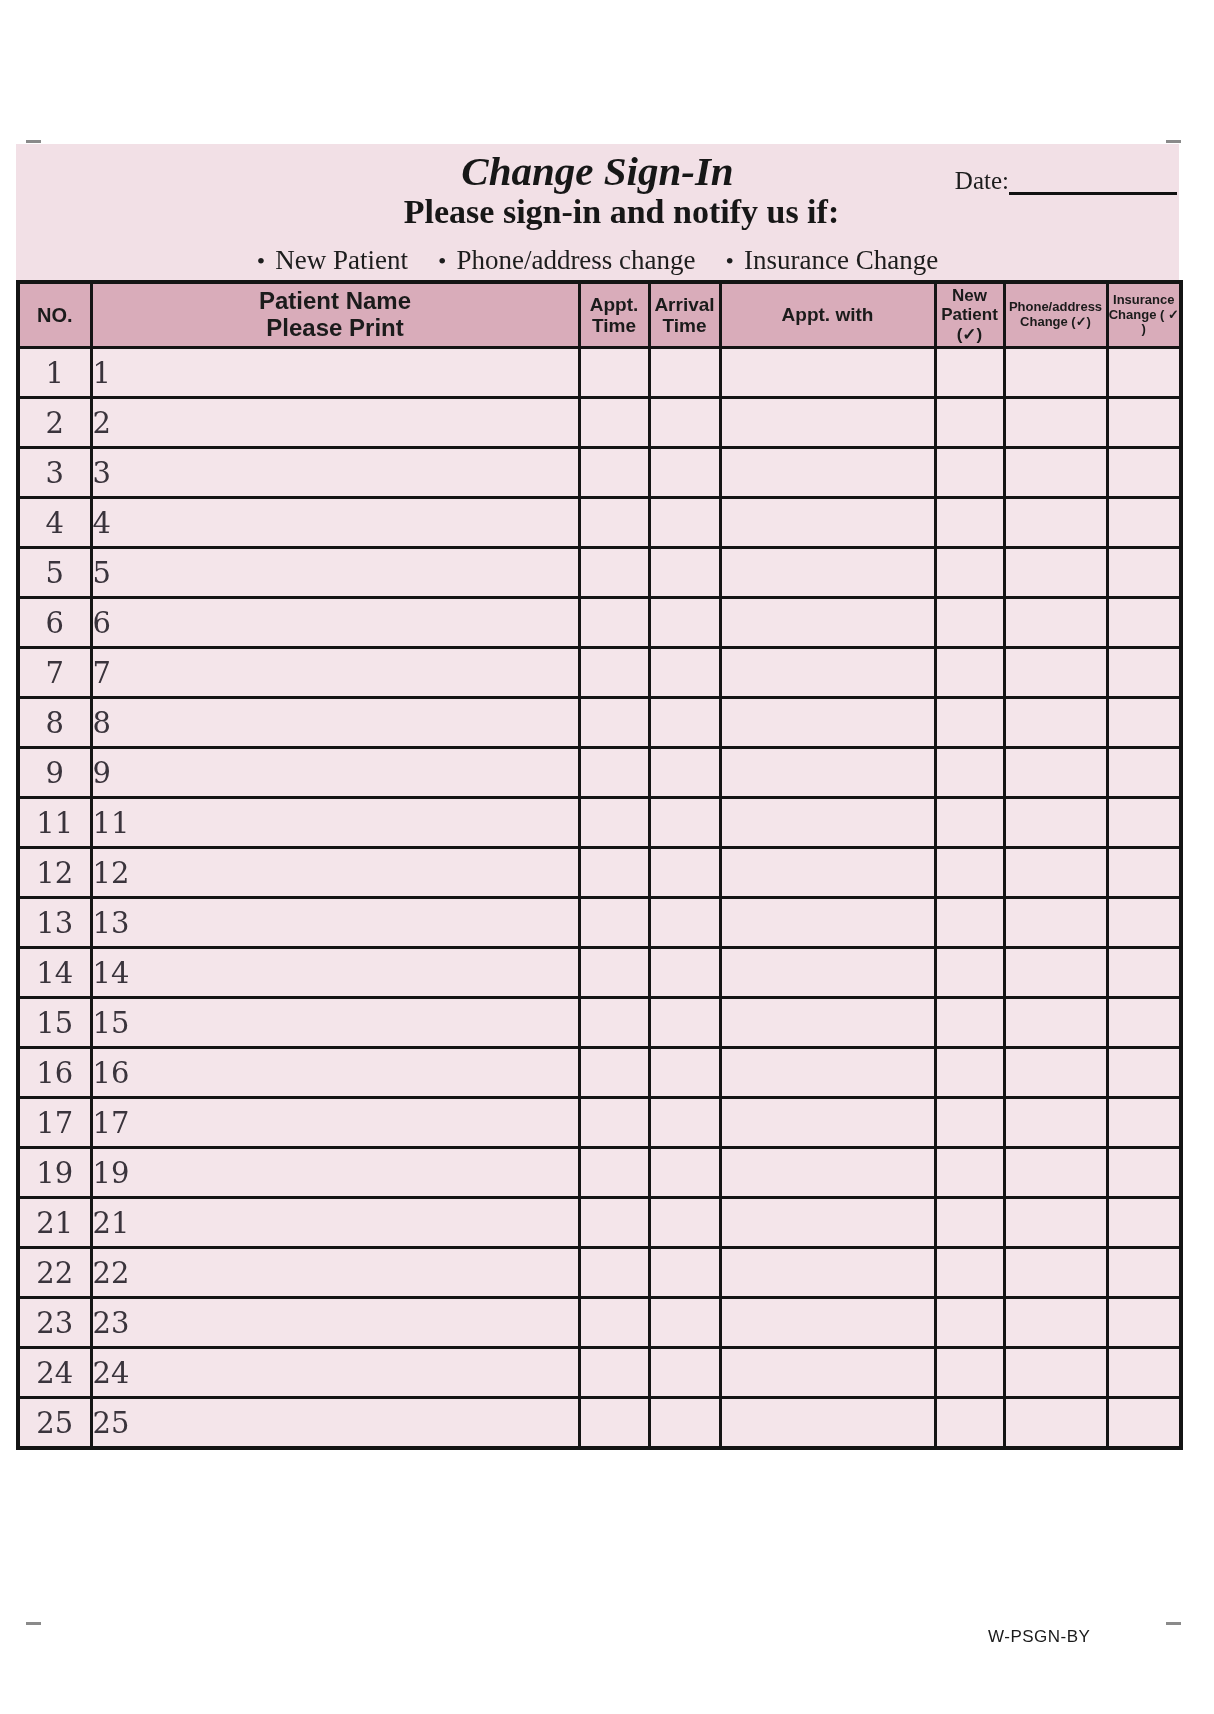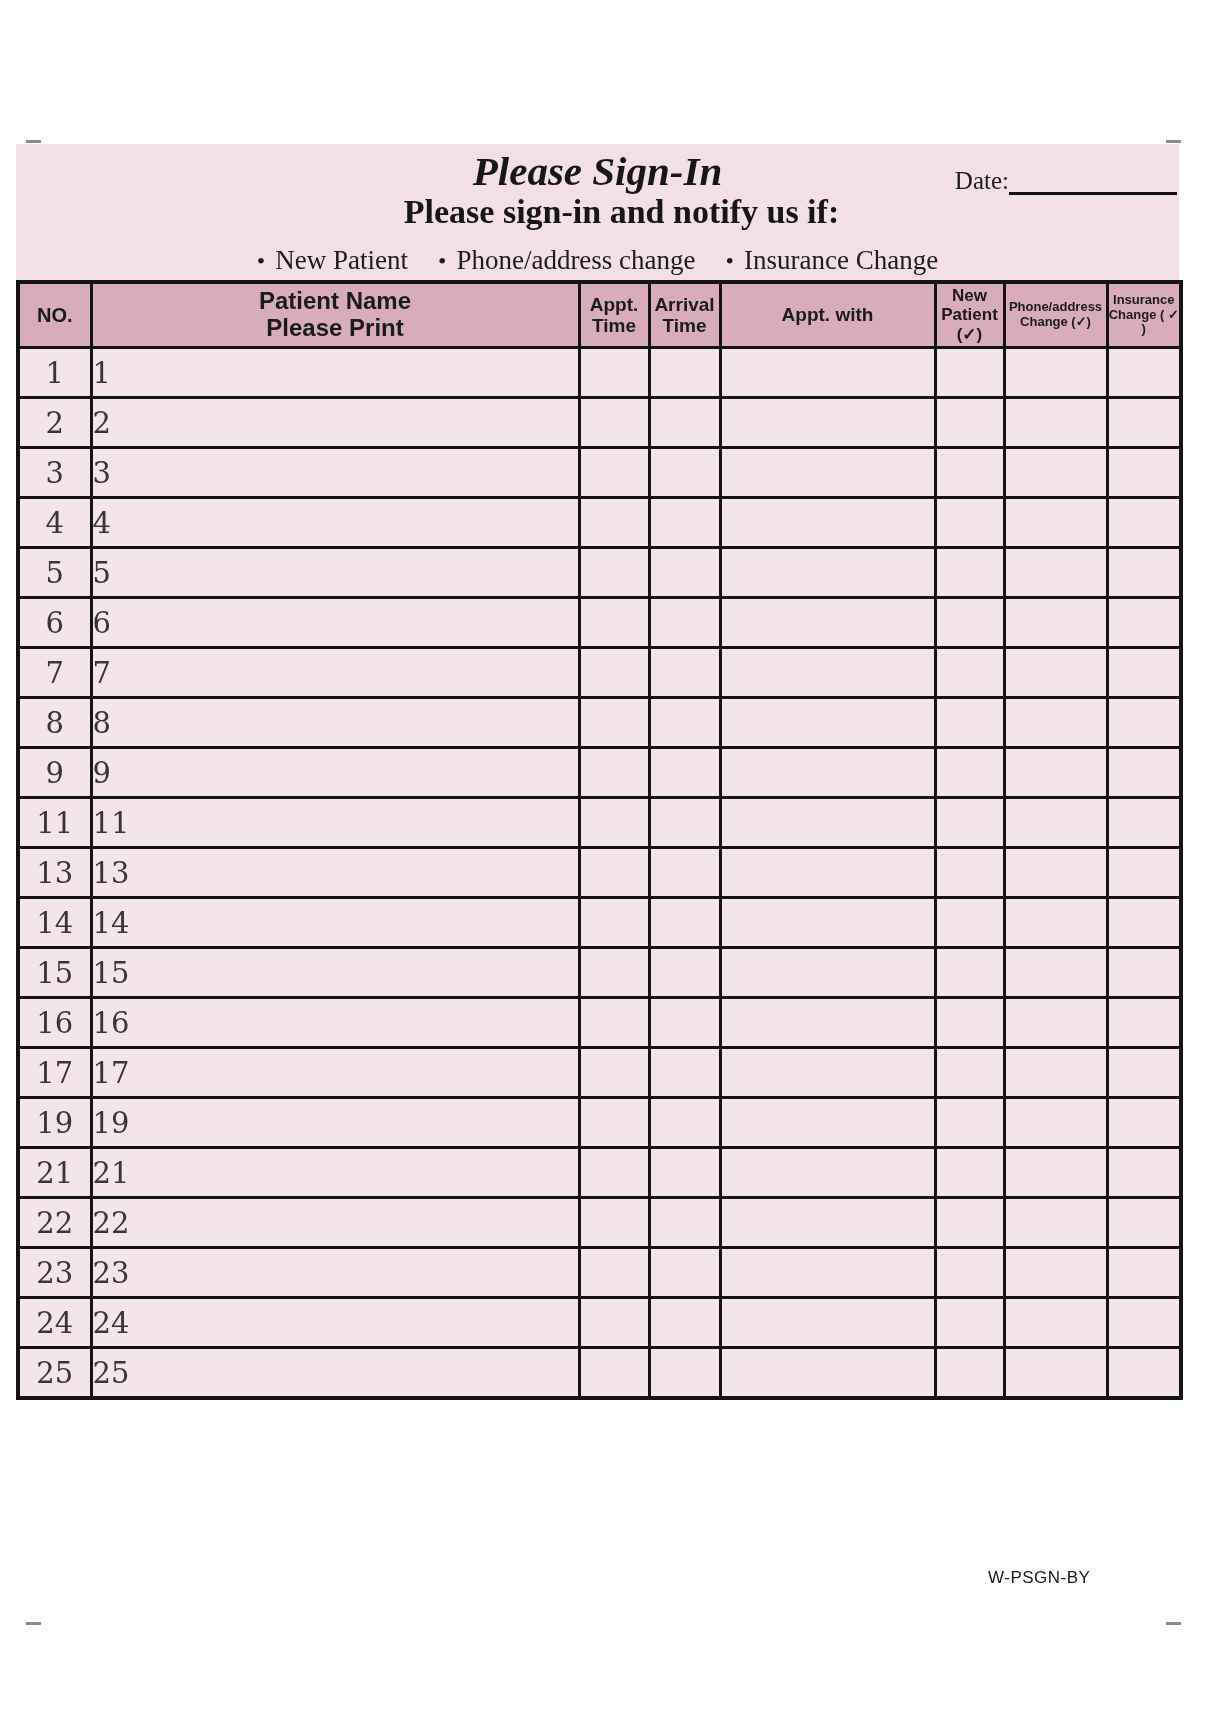--- a/index.html
+++ b/index.html
@@ -44,36 +44,36 @@
   .col-new-patient{font-size:17px;line-height:1.05;}
   .col-phone-address-change,.col-insurance-change{font-size:13px;line-height:1.25;margin-left:44px;}
 
   table.signin tbody td{height:47px;background:#f4e5ea;}
   .script-num{font-family:"DejaVu Serif",serif;font-size:29px;color:#3a343c;
               font-weight:400;}
   td.no-cell{text-align:center;}
   td.name-cell{text-align:left;padding-left:6px;}
 
   
-  .form-code{position:absolute;left:988px;top:1568px;
+  .form-code{position:absolute;left:988px;top:1627px;
              font-family:"Liberation Sans",sans-serif;font-size:17px;
              color:#1a1a1a;letter-spacing:0.5px;}
 </style>
 </head>
 <body>
 
 <div class="page">
 
   <div class="crop-mark tl"></div>
   <div class="crop-mark tr"></div>
   <div class="crop-mark bl"></div>
   <div class="crop-mark br"></div>
 
   <div class="banner">
-    <h1 class="form-title">Please Sign-In</h1>
+    <h1 class="form-title">Change Sign-In</h1>
     <div class="date-block">
       <span class="date-label">Date:</span>
         <span class="date-line"></span>
     </div>
     <div class="form-subtitle">Please sign-in and notify us if:</div>
     <div class="bullets" id="bullets"><span class="bullet-item"><span class="bullet-dot">•</span><span>New Patient</span></span><span class="bullet-item"><span class="bullet-dot">•</span><span>Phone/address change</span></span><span class="bullet-item"><span class="bullet-dot">•</span><span>Insurance Change</span></span></div>
   </div>
 
   <table class="signin">
     <colgroup id="cols">
@@ -216,20 +216,30 @@
           <td class="no-cell"><span class="script-num">11</span></td>
           <td class="name-cell"><span class="script-num">11</span></td>
           <td></td>
           <td></td>
           <td></td>
           <td></td>
           <td></td>
           <td></td>
         </tr>
         <tr>
+          <td class="no-cell"><span class="script-num">12</span></td>
+          <td class="name-cell"><span class="script-num">12</span></td>
+          <td></td>
+          <td></td>
+          <td></td>
+          <td></td>
+          <td></td>
+          <td></td>
+        </tr>
+        <tr>
           <td class="no-cell"><span class="script-num">13</span></td>
           <td class="name-cell"><span class="script-num">13</span></td>
           <td></td>
           <td></td>
           <td></td>
           <td></td>
           <td></td>
           <td></td>
         </tr>
         <tr>

